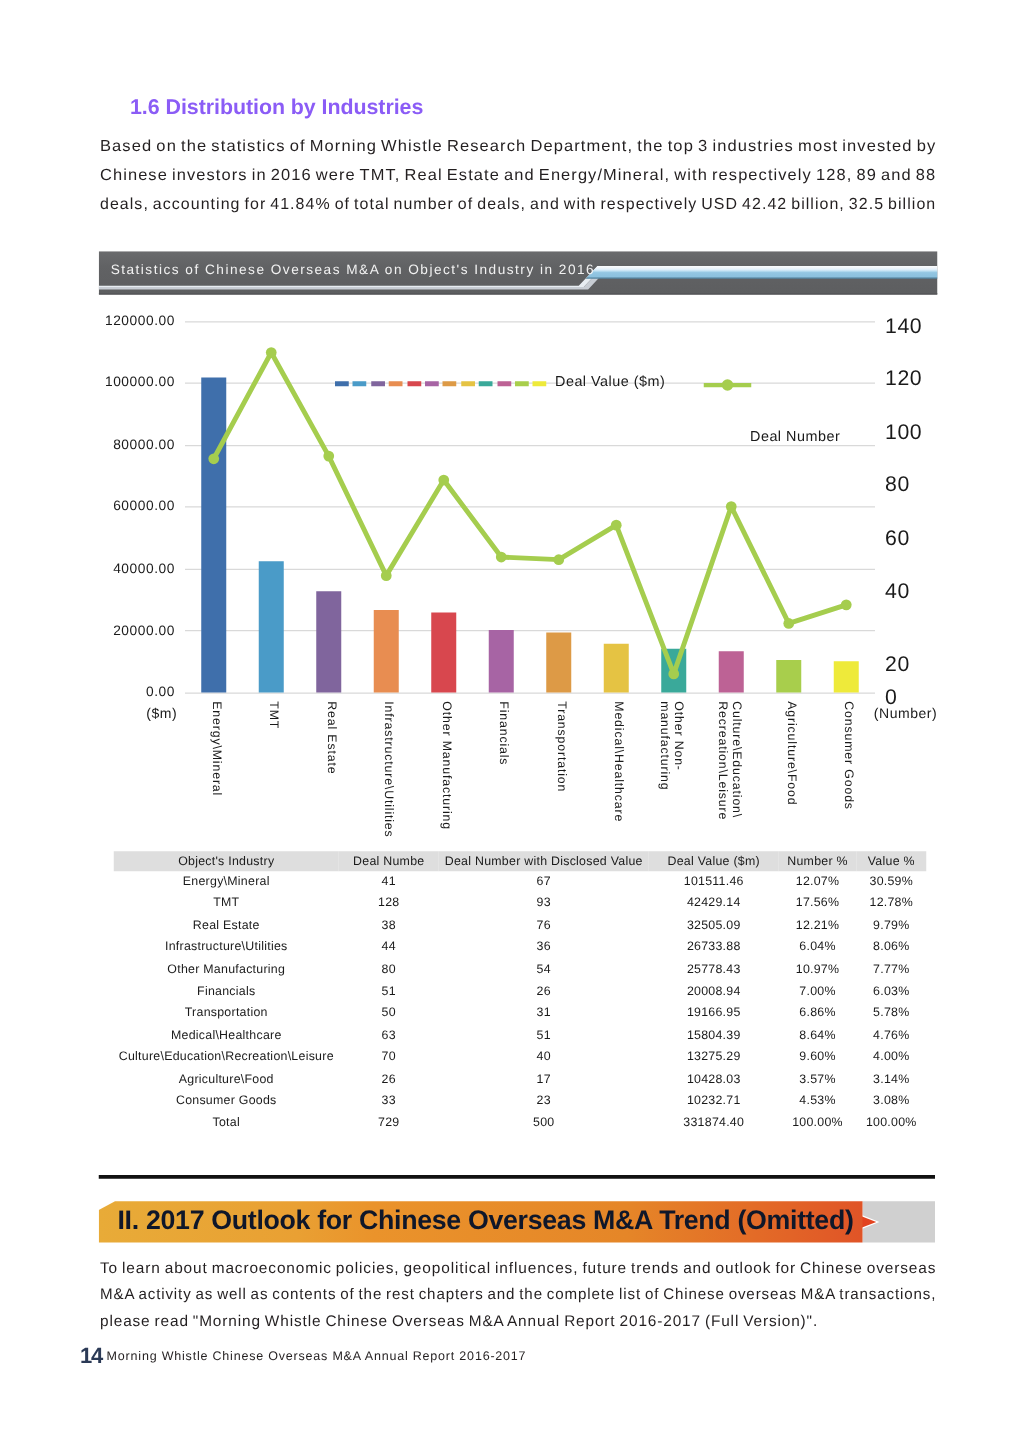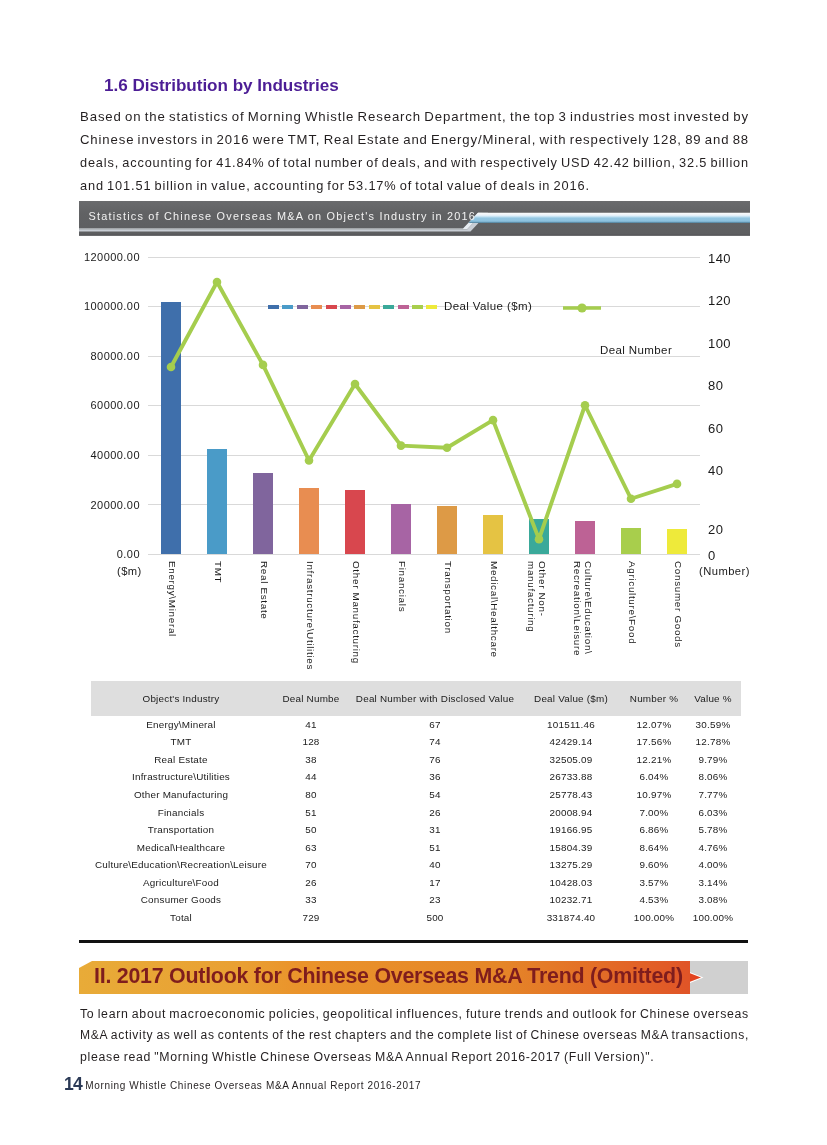--- a/index.html
+++ b/index.html
@@ -1,75 +1,74 @@
 <!DOCTYPE html>
 <html><head>
 <meta charset="utf-8">
 <style>
   html,body{margin:0;padding:0;}
   body{width:827px;height:1145px;background:#ffffff;font-family:"Liberation Sans",sans-serif;overflow:hidden;position:relative;-webkit-font-smoothing:antialiased;}
   .page{position:absolute;left:0;top:0;width:827px;height:1145px;}
 
   
-  #sec-title{position:absolute;left:104px;top:76.3px;font-size:17.1px;font-weight:bold;color:#4c1d95;letter-spacing:-0.03px;}
+  #sec-title{position:absolute;left:104px;top:76.3px;font-size:17.1px;font-weight:bold;color:#8b5cf6;letter-spacing:-0.03px;}
   #sec-para{position:absolute;left:80px;top:106.2px;width:669px;font-size:12.8px;line-height:22.9px;color:#231f20;letter-spacing:0.85px;word-spacing:-1.2px;}
   #sec-para .tline{white-space:nowrap;transform-origin:left center;}
 
   
   #banner{position:absolute;left:79px;top:201px;width:671px;height:35px;}
   #banner svg{position:absolute;left:0;top:0;}
   #banner .btitle{position:absolute;left:9.5px;top:8.6px;font-size:10.9px;color:#f2f2f2;letter-spacing:1.2px;white-space:nowrap;}
 
   
   #chart{position:absolute;left:80px;top:240px;width:670px;height:440px;}
   .grid-line{position:absolute;height:1px;background:#d9d9d9;}
   .ltick{position:absolute;font-size:11px;letter-spacing:0.45px;color:#1a1a1a;text-align:right;white-space:nowrap;}
-  .rtick{position:absolute;font-size:13px;letter-spacing:0.45px;color:#1a1a1a;text-align:left;white-space:nowrap;}
+  .rtick{position:absolute;font-size:17px;letter-spacing:0.45px;color:#1a1a1a;text-align:left;white-space:nowrap;}
   .axis-cap{position:absolute;font-size:11.2px;letter-spacing:0.45px;color:#1a1a1a;white-space:nowrap;}
   .bar{position:absolute;}
   .cat-label{position:absolute;font-size:9.9px;color:#1a1a1a;
     transform:rotate(90deg);transform-origin:top left;letter-spacing:0.68px;}
   .cat-line{white-space:nowrap;line-height:11.3px;}
   .lg-text{position:absolute;font-size:11.5px;letter-spacing:0.4px;color:#1a1a1a;white-space:nowrap;}
   .lg-dash{position:absolute;width:11px;height:4px;}
 
   
   #dtable{position:absolute;left:91px;top:681px;width:650px;}
   #dtable table{border-collapse:collapse;width:650px;font-size:9.9px;letter-spacing:0.22px;color:#1a1a1a;table-layout:fixed;}
-  #dtable th{background:#dedede;font-weight:normal;height:35px;padding:0;text-align:center;vertical-align:middle;}
+  #dtable th{background:#dedede;font-weight:normal;height:16px;padding:0;text-align:center;vertical-align:middle;}
   #dtable td{height:17.55px;padding:0;text-align:center;vertical-align:middle;line-height:12px;}
   #dtable tbody tr:first-child td{padding-top:0;}
 
   
   #divider{position:absolute;left:79px;top:939.5px;width:669px;height:3.4px;background:#111111;}
 
   
   #obanner{position:absolute;left:79px;top:960px;width:671px;height:36px;}
   #obanner svg{position:absolute;left:0;top:0;}
-  #obanner .otitle{position:absolute;left:15px;top:3.5px;font-size:21.4px;font-weight:bold;color:#7f1d1d;letter-spacing:-0.25px;white-space:nowrap;}
+  #obanner .otitle{position:absolute;left:15px;top:3.5px;font-size:21.4px;font-weight:bold;color:#0f172a;letter-spacing:-0.25px;white-space:nowrap;}
 
   #out-para{position:absolute;left:80px;top:1003.5px;width:669px;font-size:12.3px;line-height:21.5px;color:#231f20;letter-spacing:0.7px;word-spacing:-0.9px;}
   #out-para .tline{white-space:nowrap;transform-origin:left center;}
 
   
   #footer{position:absolute;left:64px;top:1074px;}
   #footer .pg{position:absolute;left:0;top:0;font-size:17.6px;font-weight:bold;color:#2b3a56;letter-spacing:-0.9px;}
   #footer .txt{position:absolute;left:21.3px;top:6.2px;font-size:10px;letter-spacing:0.64px;color:#231f20;white-space:nowrap;}
 </style>
 </head>
 <body>
 
 <div class="page">
 
   <div id="sec-title">1.6 Distribution by Industries</div>
   <div id="sec-para">
       <div class="tline" style="transform: scaleX(1.03087);">Based on the statistics of Morning Whistle Research Department, the top 3 industries most invested by</div>
       <div class="tline" style="transform: scaleX(1.02691);">Chinese investors in 2016 were TMT, Real Estate and Energy/Mineral, with respectively 128, 89 and 88</div>
       <div class="tline" style="transform: scaleX(0.99618);">deals, accounting for 41.84% of total number of deals, and with respectively USD 42.42 billion, 32.5 billion</div>
-      <div class="tline">and 101.51 billion in value, accounting for 53.17% of total value of deals in 2016.</div>
     </div>
 
   <div id="banner">
     <svg width="671" height="35" viewBox="0 0 671 35">
       <defs>
         <linearGradient id="gBan" x1="0" y1="0" x2="0" y2="1">
           <stop offset="0" stop-color="#6a6b6d"></stop>
           <stop offset="0.35" stop-color="#616264"></stop>
           <stop offset="1" stop-color="#5d5e60"></stop>
         </linearGradient>
@@ -220,21 +219,21 @@
             <td>Energy\Mineral</td>
             <td>41</td>
             <td>67</td>
             <td>101511.46</td>
             <td>12.07%</td>
             <td>30.59%</td>
           </tr>
           <tr>
             <td>TMT</td>
             <td>128</td>
-            <td>74</td>
+            <td>93</td>
             <td>42429.14</td>
             <td>17.56%</td>
             <td>12.78%</td>
           </tr>
           <tr>
             <td>Real Estate</td>
             <td>38</td>
             <td>76</td>
             <td>32505.09</td>
             <td>12.21%</td>

